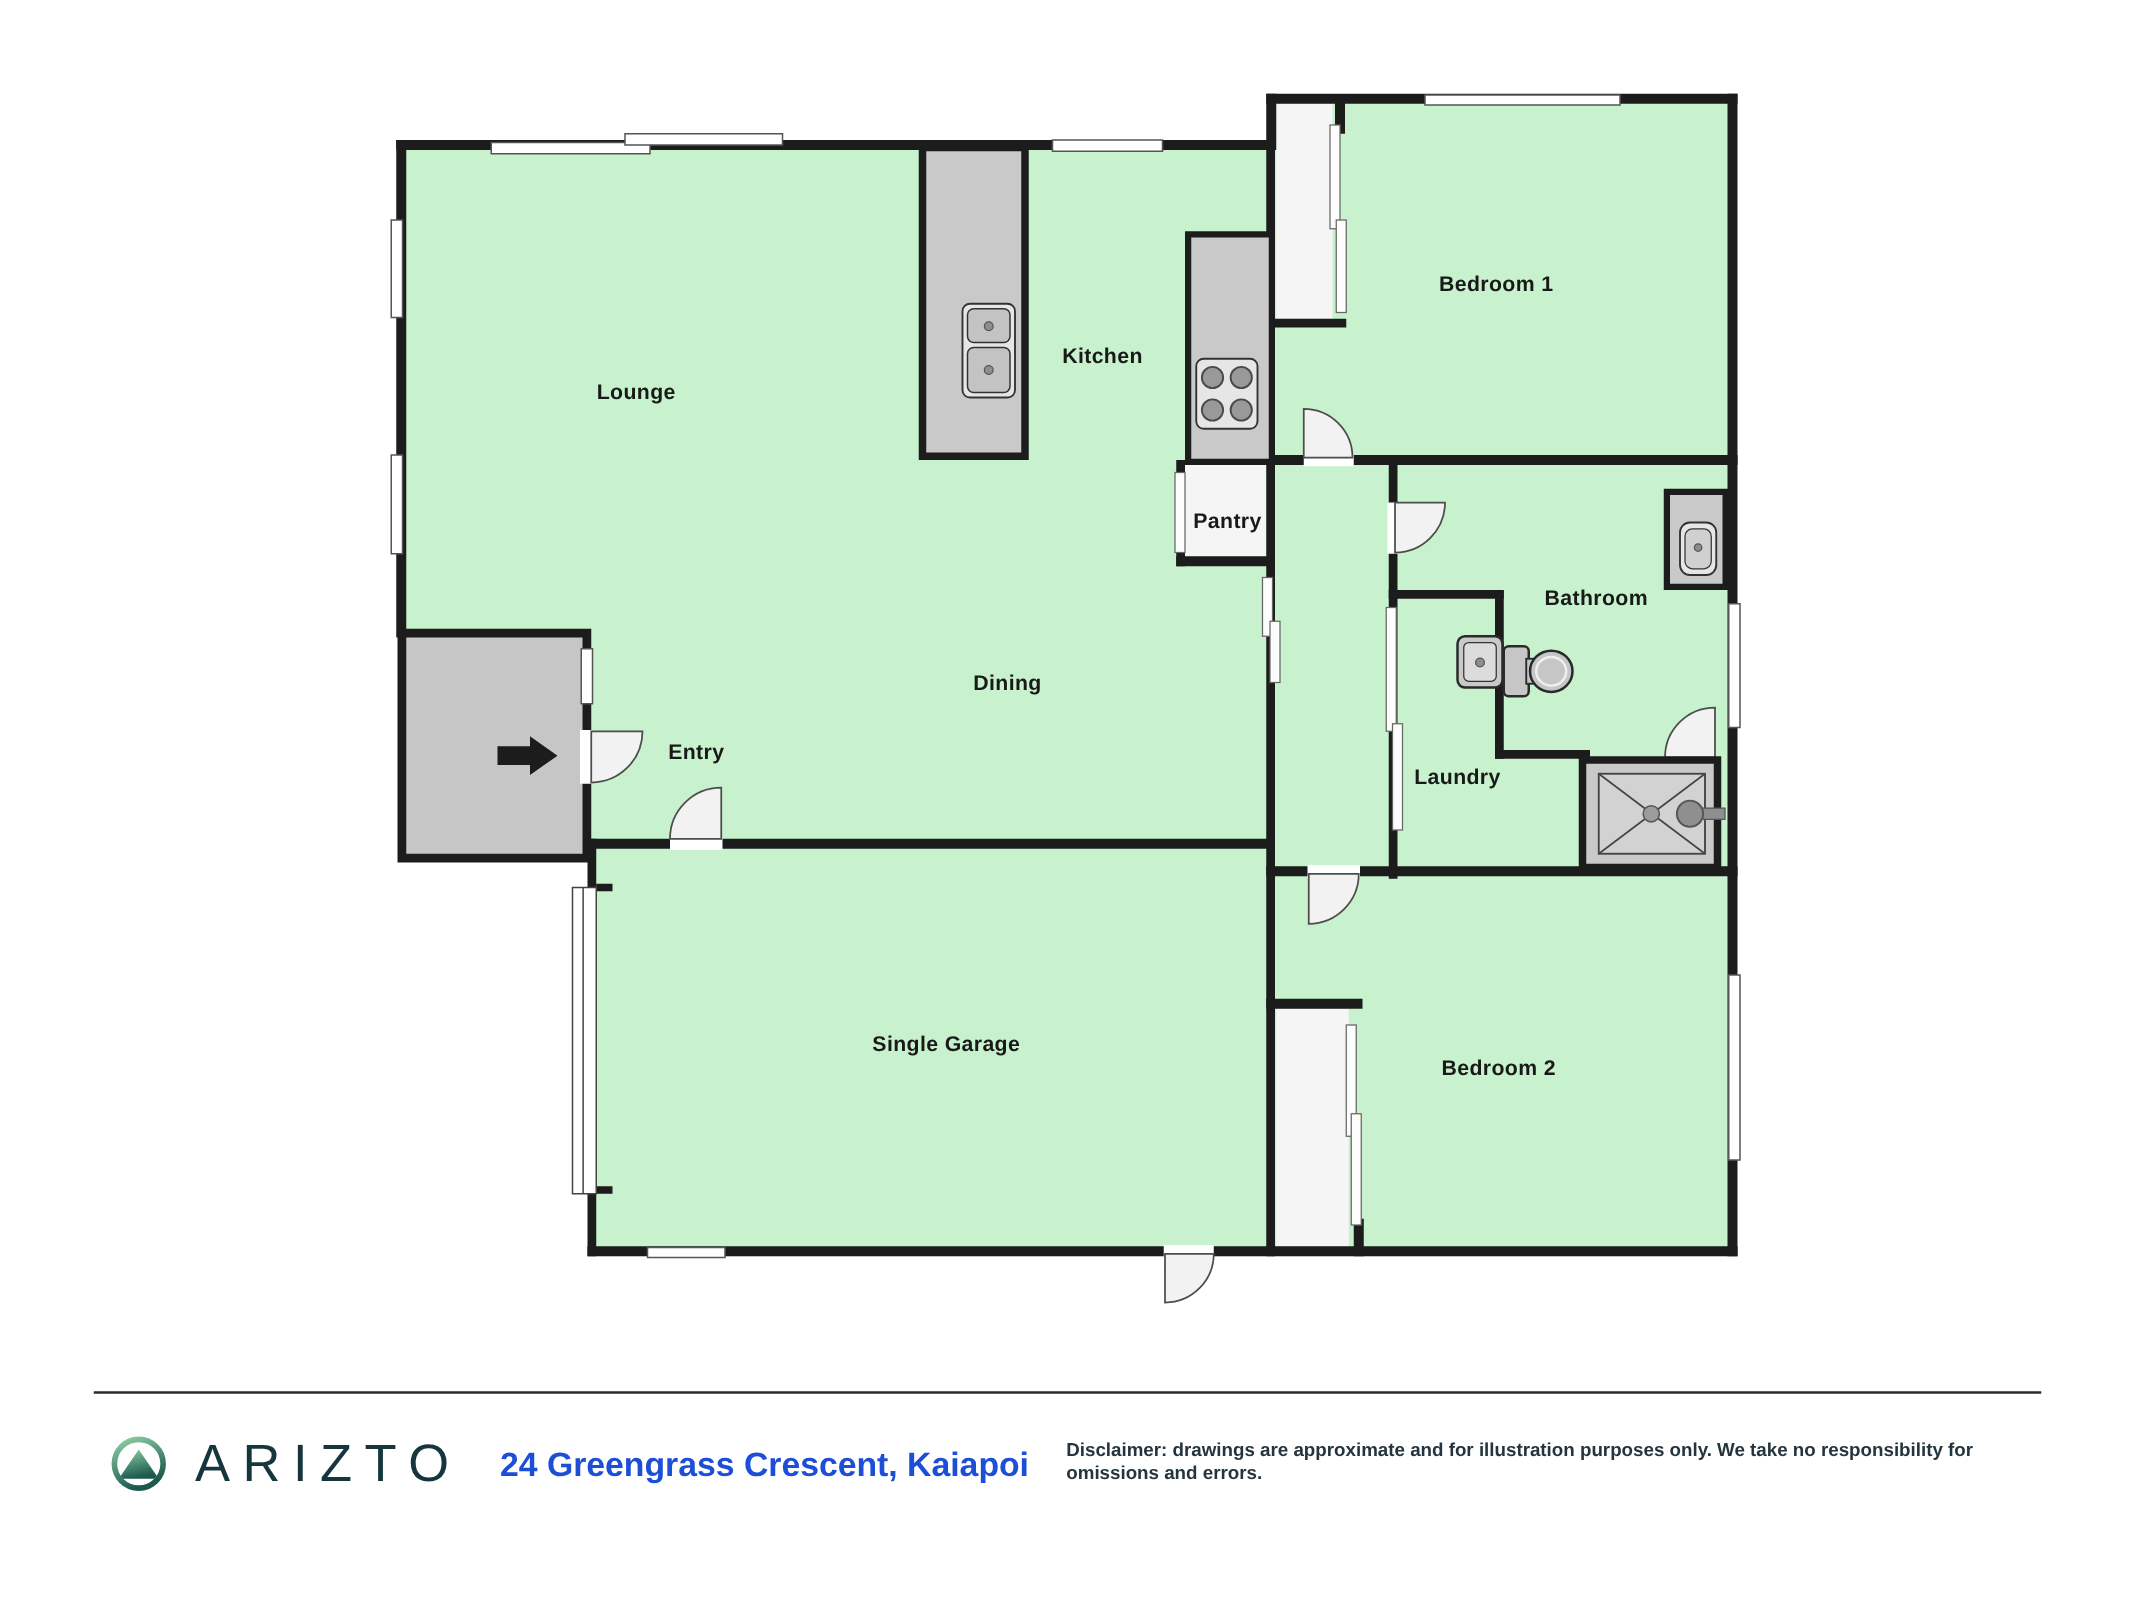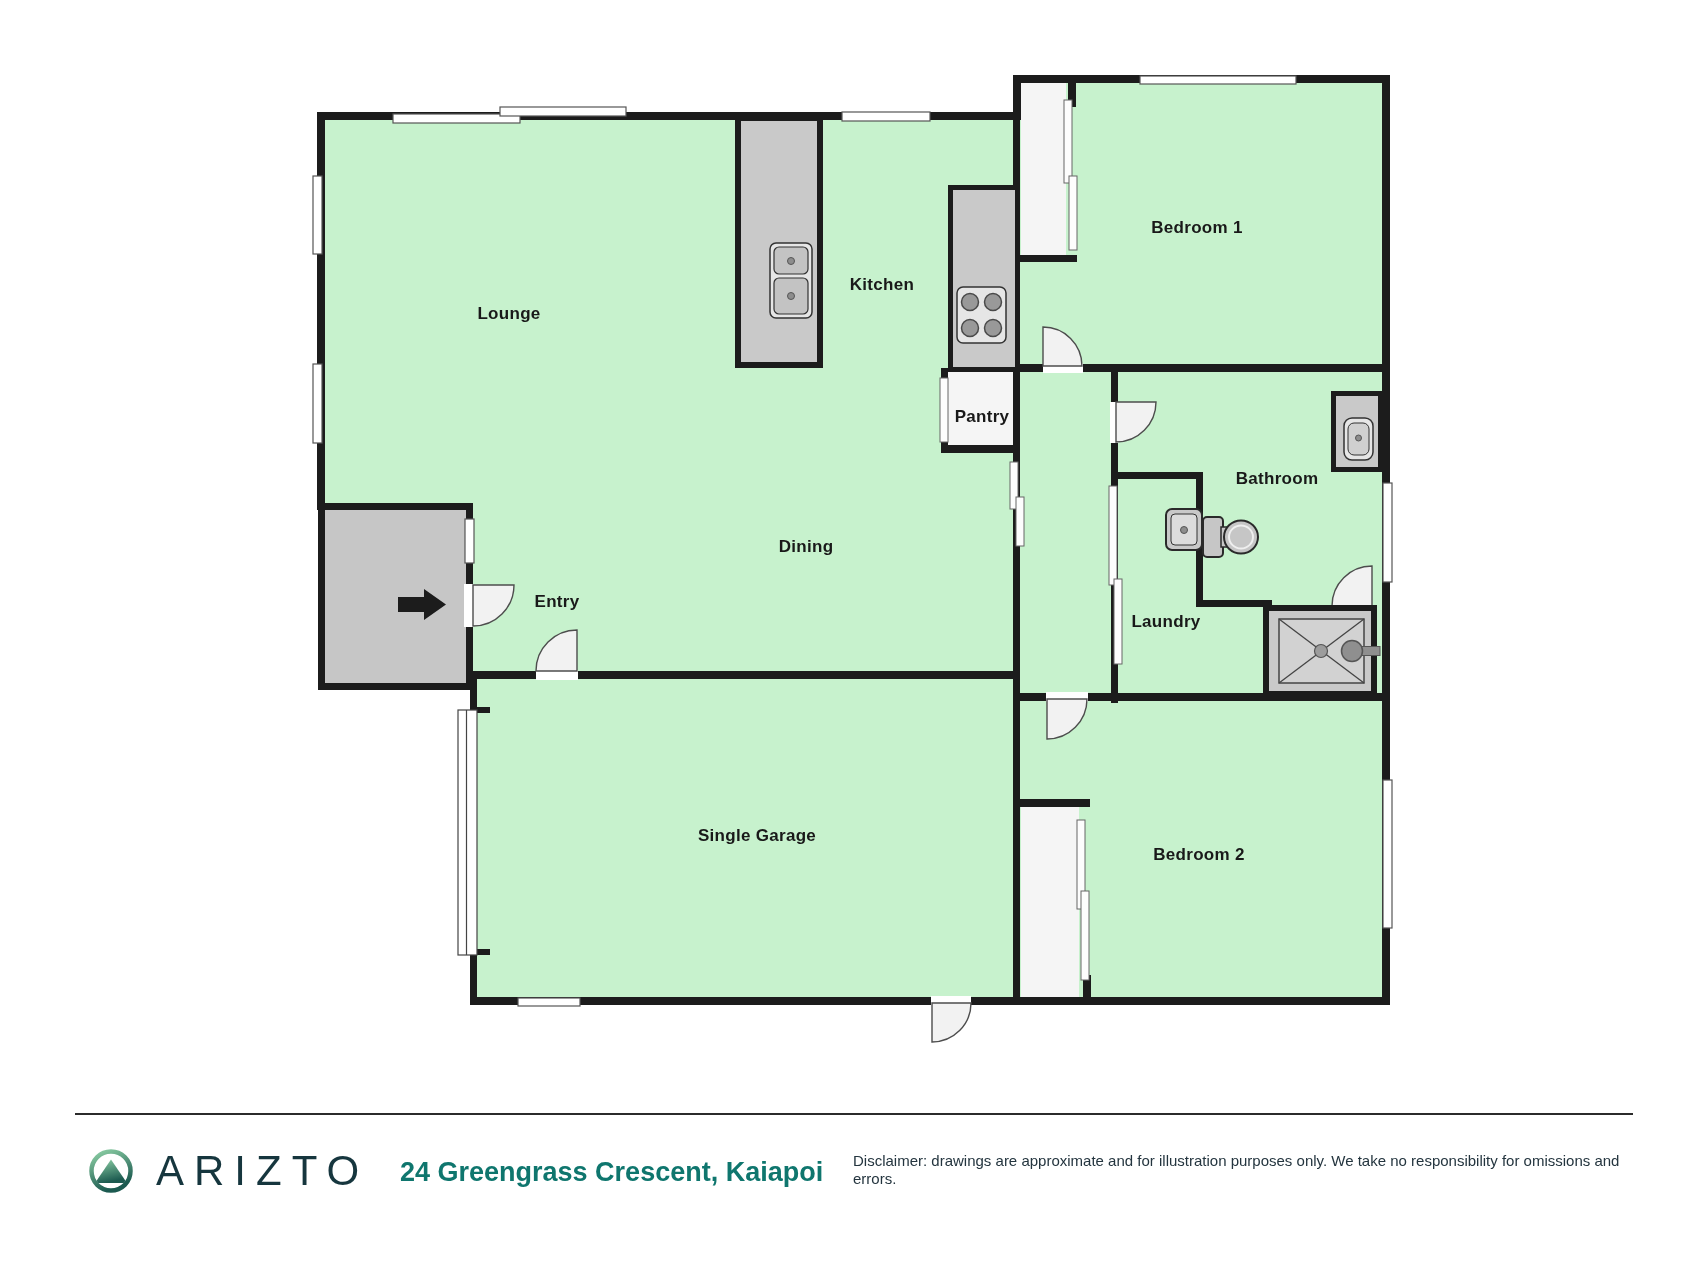--- a/index.html
+++ b/index.html
@@ -31,25 +31,25 @@
     fill:#191919;letter-spacing:0.3px;text-anchor:middle;
   }
   .divider{position:absolute;left:75px;top:1113px;width:1558px;height:2px;background:#2b2b2b;}
   .logo{position:absolute;left:88px;top:1148px;width:46px;height:46px;}
   .brand{
     position:absolute;left:156px;top:1150px;height:42px;line-height:42px;
     font-size:42px;font-weight:normal;letter-spacing:10px;color:var(--brand-color);
   }
   .address{
     position:absolute;left:400px;top:1155px;height:34px;line-height:34px;
-    font-size:27px;font-weight:600;color:#0f766e;
+    font-size:27px;font-weight:600;color:#1d4ed8;
   }
   .disclaimer{
     position:absolute;left:853px;top:1152px;width:800px;
-    font-size:15px;line-height:17.5px;font-weight:400;color:var(--footer-text);
+    font-size:15px;line-height:17.5px;font-weight:700;color:var(--footer-text);
   }
 </style>
 </head>
 <body>
 
 <svg id="plan" width="1707" height="1115" viewBox="0 0 1707 1115" xmlns="http://www.w3.org/2000/svg">
 
   <g>
     <rect class="floor" x="321" y="116" width="696" height="561"></rect>
     <rect class="floor" x="1017" y="79" width="369" height="926"></rect>

